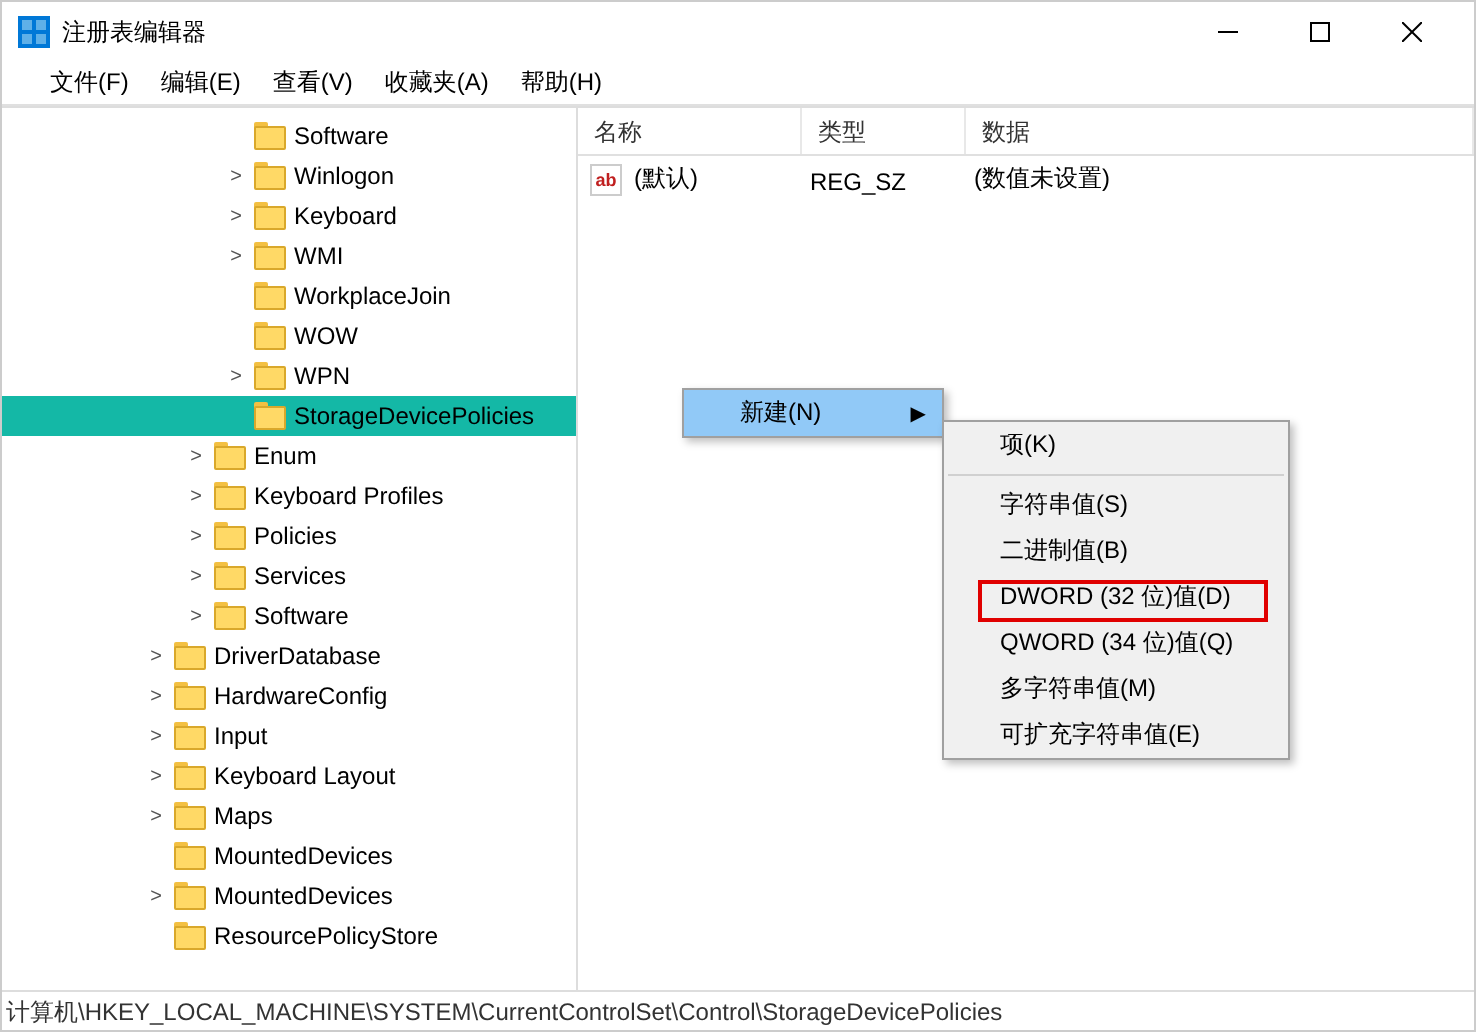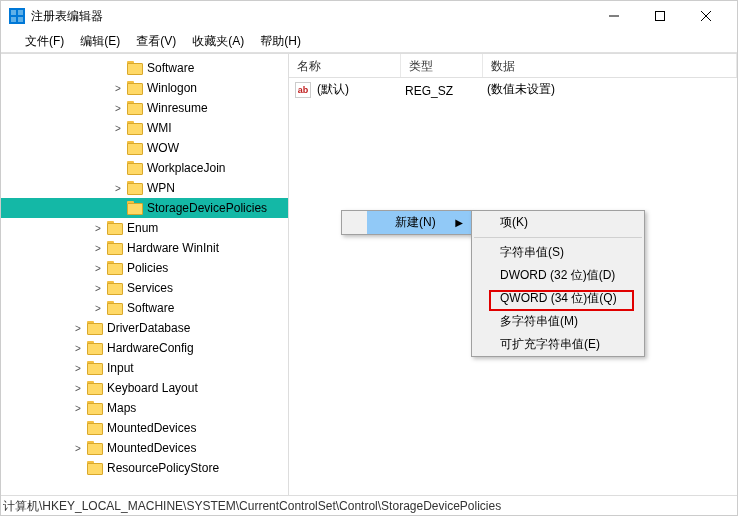--- a/index.html
+++ b/index.html
@@ -28,21 +28,21 @@
 .col-type { width: 82px; }
 .col-data { flex: 1; }
 .list-row { display: flex; height: 20px; align-items: flex-end; }
 .string-icon { width: 16px; height: 16px; margin: 0 6px; display: flex; align-items: center; justify-content: center; font-size: 9px; font-weight: bold; color: #c02020; border: 1px solid #ccc; background: #fff; }
 .statusbar { height: 20px; border-top: 1px solid #ddd; padding: 2px 2px; font-size: 12px; color: #333; white-space: nowrap; overflow: hidden; }
 .ctxmenu { position: absolute; background: #f0f0f0; border: 1px solid #a0a0a0; box-shadow: 2px 2px 4px rgba(0,0,0,0.25); }
 .ctxmenu .item { height: 23px; display: flex; align-items: center; padding: 0 30px 0 28px; position: relative; white-space: nowrap; }
 .ctxmenu .item.hover { background: #91c9f7; }
 .ctxmenu .item .arrow { position: absolute; right: 8px; font-size: 10px; }
 .ctxmenu .sep { height: 1px; background: #d0d0d0; margin: 3px 2px; }
-.submenu1 { top: 210px; left: 341px; width: 131px; padding-left: 25px; }
+.submenu1 { top: 194px; left: 341px; width: 131px; }
 .submenu2 { top: 210px; left: 471px; width: 174px; }
 .highlight-box { position: absolute; border: 2px solid #e00000; pointer-events: none; }
 .hl { top: 290px; left: 489px; width: 145px; height: 21px; }
 </style>
 </head>
 <body>
 
 <div class="window">
 
   <div class="titlebar">
@@ -101,47 +101,47 @@
             <span class="body"></span>
           </span>
           <span>Winlogon</span>
         </div>
         <div class="tree-node" style="padding-left:110px">
           <span class="expander">&gt;</span>
           <span class="folder-icon">
             <span class="tab"></span>
             <span class="body"></span>
           </span>
-          <span>Winresume</span>
+          <span>Keyboard</span>
         </div>
         <div class="tree-node" style="padding-left:110px">
           <span class="expander">&gt;</span>
           <span class="folder-icon">
             <span class="tab"></span>
             <span class="body"></span>
           </span>
           <span>WMI</span>
         </div>
         <div class="tree-node" style="padding-left:110px">
           <span class="expander"></span>
           <span class="folder-icon">
             <span class="tab"></span>
             <span class="body"></span>
           </span>
+          <span>WorkplaceJoin</span>
+        </div>
+        <div class="tree-node" style="padding-left:110px">
+          <span class="expander"></span>
+          <span class="folder-icon">
+            <span class="tab"></span>
+            <span class="body"></span>
+          </span>
           <span>WOW</span>
         </div>
         <div class="tree-node" style="padding-left:110px">
-          <span class="expander"></span>
-          <span class="folder-icon">
-            <span class="tab"></span>
-            <span class="body"></span>
-          </span>
-          <span>WorkplaceJoin</span>
-        </div>
-        <div class="tree-node" style="padding-left:110px">
           <span class="expander">&gt;</span>
           <span class="folder-icon">
             <span class="tab"></span>
             <span class="body"></span>
           </span>
           <span>WPN</span>
         </div>
         <div class="tree-node selected" style="padding-left:110px">
           <span class="expander"></span>
           <span class="folder-icon">
@@ -157,21 +157,21 @@
             <span class="body"></span>
           </span>
           <span>Enum</span>
         </div>
         <div class="tree-node" style="padding-left:90px">
           <span class="expander">&gt;</span>
           <span class="folder-icon">
             <span class="tab"></span>
             <span class="body"></span>
           </span>
-          <span>Hardware WinInit</span>
+          <span>Keyboard Profiles</span>
         </div>
         <div class="tree-node" style="padding-left:90px">
           <span class="expander">&gt;</span>
           <span class="folder-icon">
             <span class="tab"></span>
             <span class="body"></span>
           </span>
           <span>Policies</span>
         </div>
         <div class="tree-node" style="padding-left:90px">
@@ -281,20 +281,23 @@
 </div>
 <div class="ctxmenu submenu2" id="submenu">
     <div class="item">
       <span>项(K)</span>
     </div>
     <div class="sep"></div>
     <div class="item">
       <span>字符串值(S)</span>
     </div>
     <div class="item">
+      <span>二进制值(B)</span>
+    </div>
+    <div class="item">
       <span>DWORD (32 位)值(D)</span>
     </div>
     <div class="item">
       <span>QWORD (34 位)值(Q)</span>
     </div>
     <div class="item">
       <span>多字符串值(M)</span>
     </div>
     <div class="item">
       <span>可扩充字符串值(E)</span>

